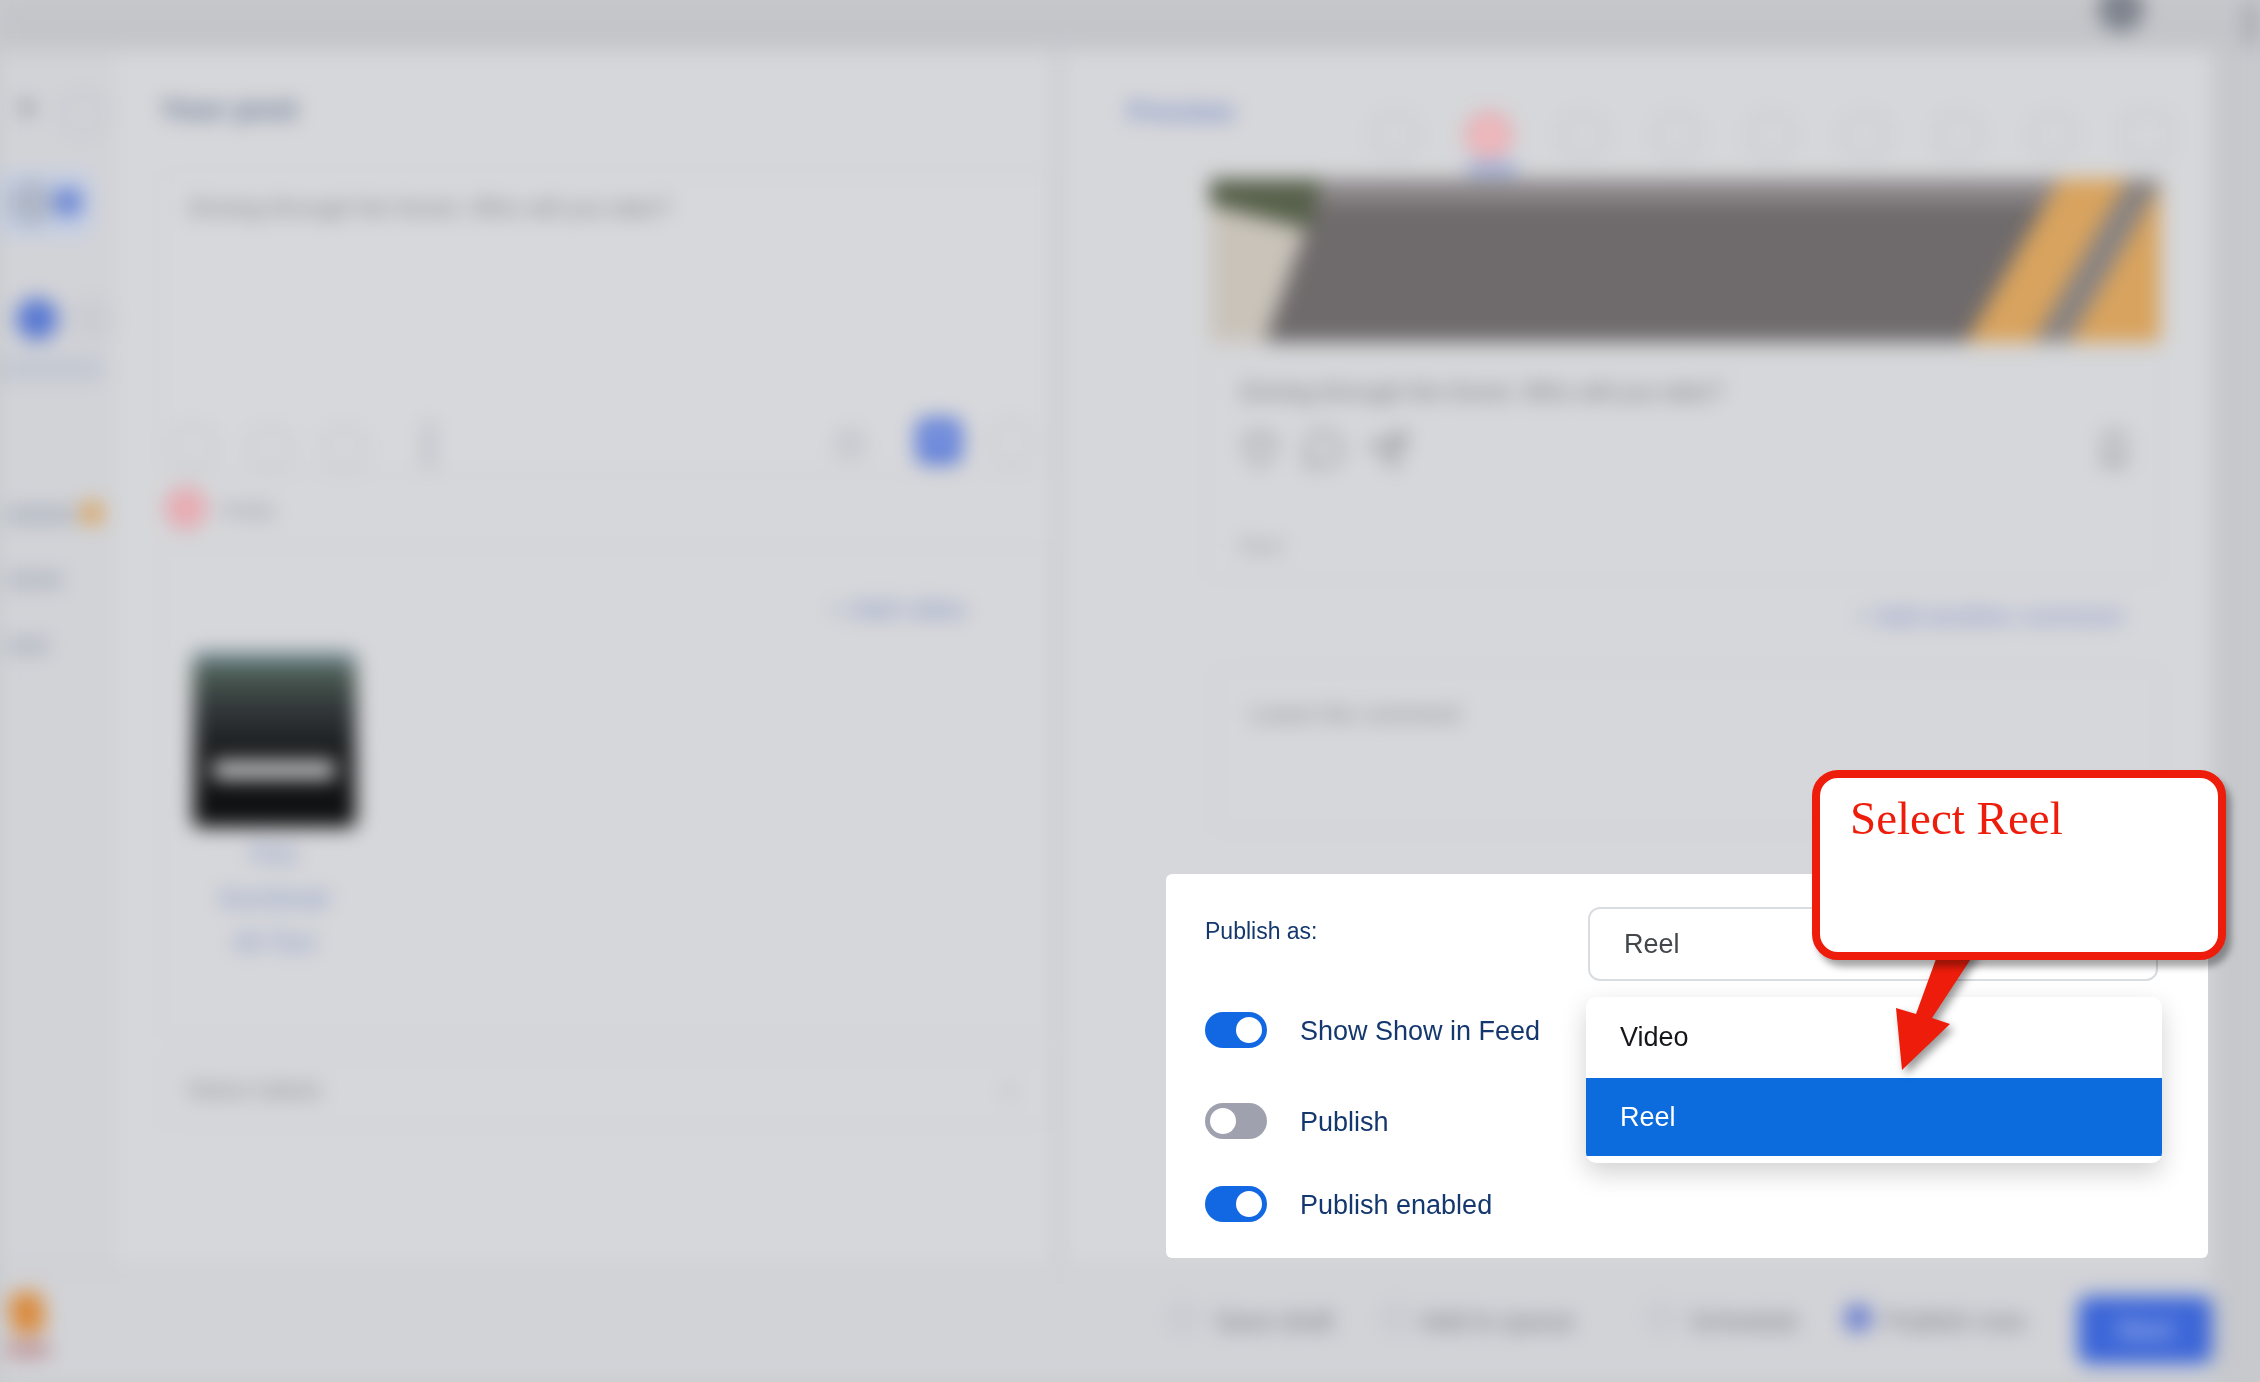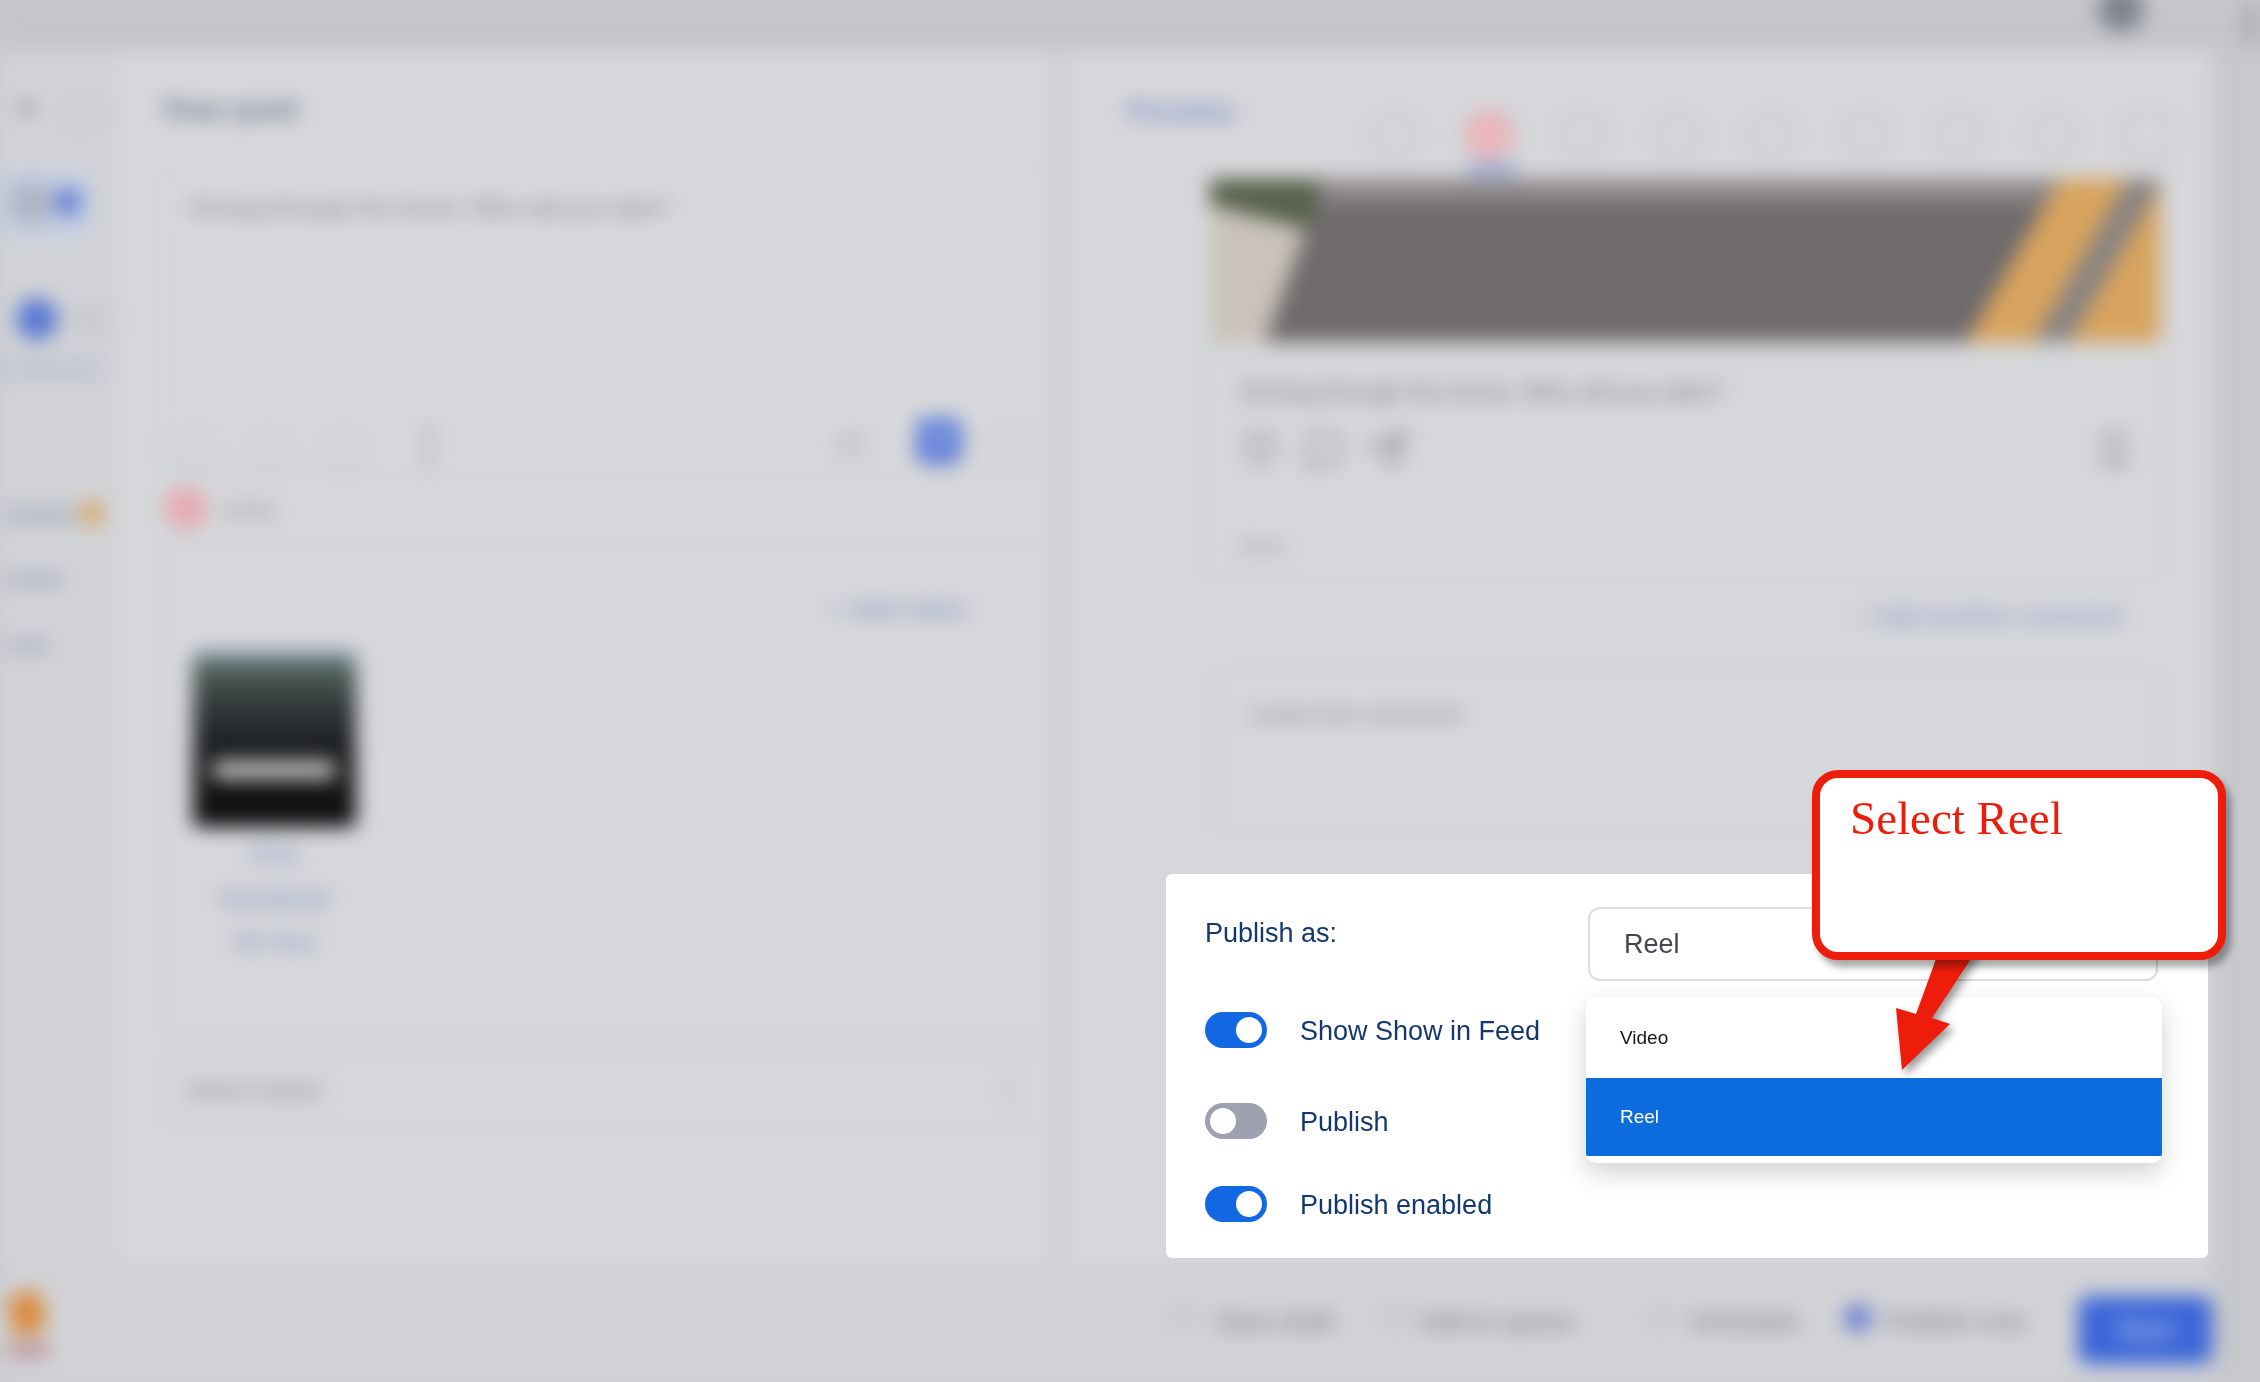--- a/index.html
+++ b/index.html
@@ -89,26 +89,26 @@
   .radio.sel { background:#4a63c8; border-color:#4a63c8; }
   .radio-dot { left:1854px; top:1314px; width:8px; height:8px; border-radius:50%; background:#d8ddf2; }
   .radio-label { top:1306px; font-size:26px; color:#6d7280; }
   .next-btn { left:2078px; top:1296px; width:134px; height:68px; border-radius:10px; background:#3c66d8;
               color:#ccd7f3; font-size:27px; text-align:center; line-height:68px; }
   .logo1 { left:10px; top:1292px; width:34px; height:42px; background:#da8a3c; border-radius:10px; transform:rotate(-8deg); }
   .logo2 { left:6px; top:1344px; width:44px; height:12px; background:#b9868b; border-radius:4px; }
 
   
   .pp-panel { left:1166px; top:874px; width:1042px; height:384px; background:#ffffff; border-radius:6px; z-index:5; }
-  .pp-label { left:1205px; top:918px; font-size:27px; color:#14386e; z-index:6; }
+  .pp-label { left:1205px; top:918px; font-size:23px; color:#14386e; z-index:6; }
   .pp-select { left:1588px; top:907px; width:570px; height:74px; background:#fff; border:2px solid #d9dce0;
                border-radius:12px; z-index:6; font-size:27px; color:#43474c; line-height:70px; padding-left:34px; }
   .pp-menu { left:1586px; top:997px; width:576px; height:166px; background:#fff; border-radius:10px;
              box-shadow:0 10px 26px rgba(0,0,0,0.18); z-index:7; overflow:hidden; padding-bottom:7px; }
-  .pp-option { width:100%; height:81px; font-size:19px; color:#141619; line-height:81px; padding-left:34px; }
+  .pp-option { width:100%; height:81px; font-size:27px; color:#141619; line-height:81px; padding-left:34px; }
   .pp-option.selected { height:78px; background:#0d6cdd; color:#ffffff; line-height:78px; }
   .toggle { width:62px; height:36px; border-radius:18px; z-index:6; }
   .toggle.on { background:#1268e2; } .toggle.off { background:#9fa1ae; }
   .knob { position:absolute; top:5px; width:26px; height:26px; border-radius:50%; background:#fff; }
   .toggle.on .knob { right:5px; } .toggle.off .knob { left:5px; }
   .toggle-label { left:1300px; font-size:27px; color:#14386e; z-index:6; }
 
   .callout { left:1812px; top:770px; width:414px; height:190px; background:#fff; border:8px solid #ee1d0b;
              border-radius:26px; z-index:9; box-shadow:5px 7px 7px rgba(0,0,0,0.35); }
   .callout-text { padding:14px 0 0 30px; font-size:47px; line-height:53px; color:#ee1d0b;font-family:Liberation Serif, serif; }

